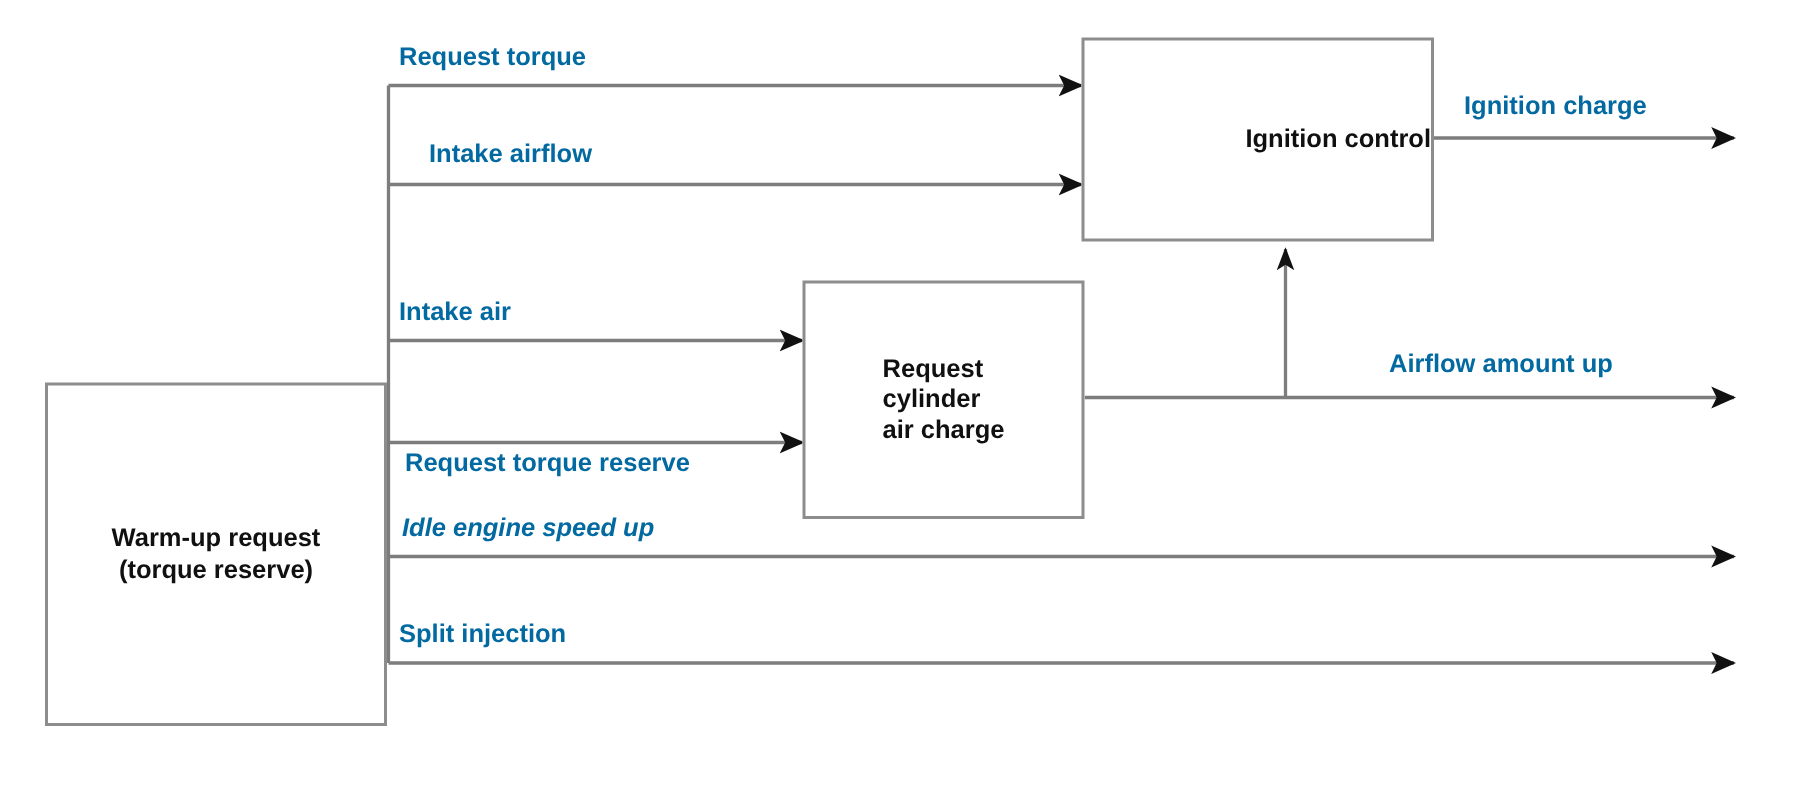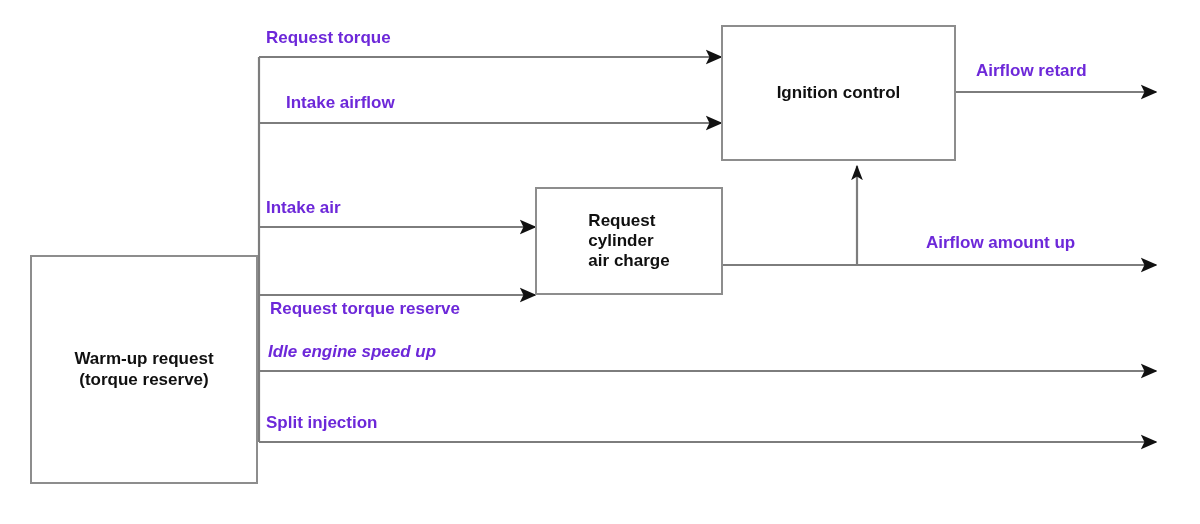--- a/index.html
+++ b/index.html
@@ -43,21 +43,21 @@
     text-align: center;
   }
   .node-label.align-left {
     text-align: left;
   }
   .edge-label {
     position: absolute;
     font-weight: bold;
     font-size: 17px;
     line-height: 1.1;
-    color: #6d28d9;
+    color: #0369a1;
     white-space: nowrap;
   }
 </style>
 </head>
 <body>
 
 <div id="diagram-root">
 
   <svg id="diagram-svg" viewBox="0 0 1200 524">
     <defs>
@@ -91,32 +91,32 @@
 
       <path d="M 259 442 L 1156 442" marker-end="url(#arrow-right)"></path>
     </g>
   </svg>
 
   <div class="node-box" style="left:30px; top:255px; width:228px; height:229px;">
     <span class="node-label">Warm-up request
 (torque reserve)</span>
   </div>
 
-  <div class="node-box" style="left:535px; top:187px; width:188px; height:108px;">
+  <div class="node-box" style="left:535px; top:187px; width:188px; height:159px;">
     <span class="node-label align-left">Request
 cylinder
 air charge</span>
   </div>
 
-  <div class="node-box" style="left:721px; top:25px; width:235px; height:136px;">
+  <div class="node-box" style="left:721px; top:25px; width:235px; height:136px;justify-content:flex-end;">
     <span class="node-label">Ignition control</span>
   </div>
 
   <div class="edge-label" style="left:266px; top:29px;">Request torque</div>
   <div class="edge-label" style="left:266px; top:94px;margin-left:20px;">Intake airflow</div>
-  <div class="edge-label" style="left:976px; top:62px;">Airflow retard</div>
+  <div class="edge-label" style="left:976px; top:62px;">Ignition charge</div>
   <div class="edge-label" style="left:266px; top:199px;">Intake air</div>
   <div class="edge-label" style="left:270px; top:268px;margin-top:32px;">Request torque reserve</div>
   <div class="edge-label" style="left:926px; top:234px;">Airflow amount up</div>
   <div class="edge-label" style="left:268px; top:343px;font-style:italic;">Idle engine speed up</div>
   <div class="edge-label" style="left:266px; top:414px;">Split injection</div>
 
 </div>
 
 </body></html>

